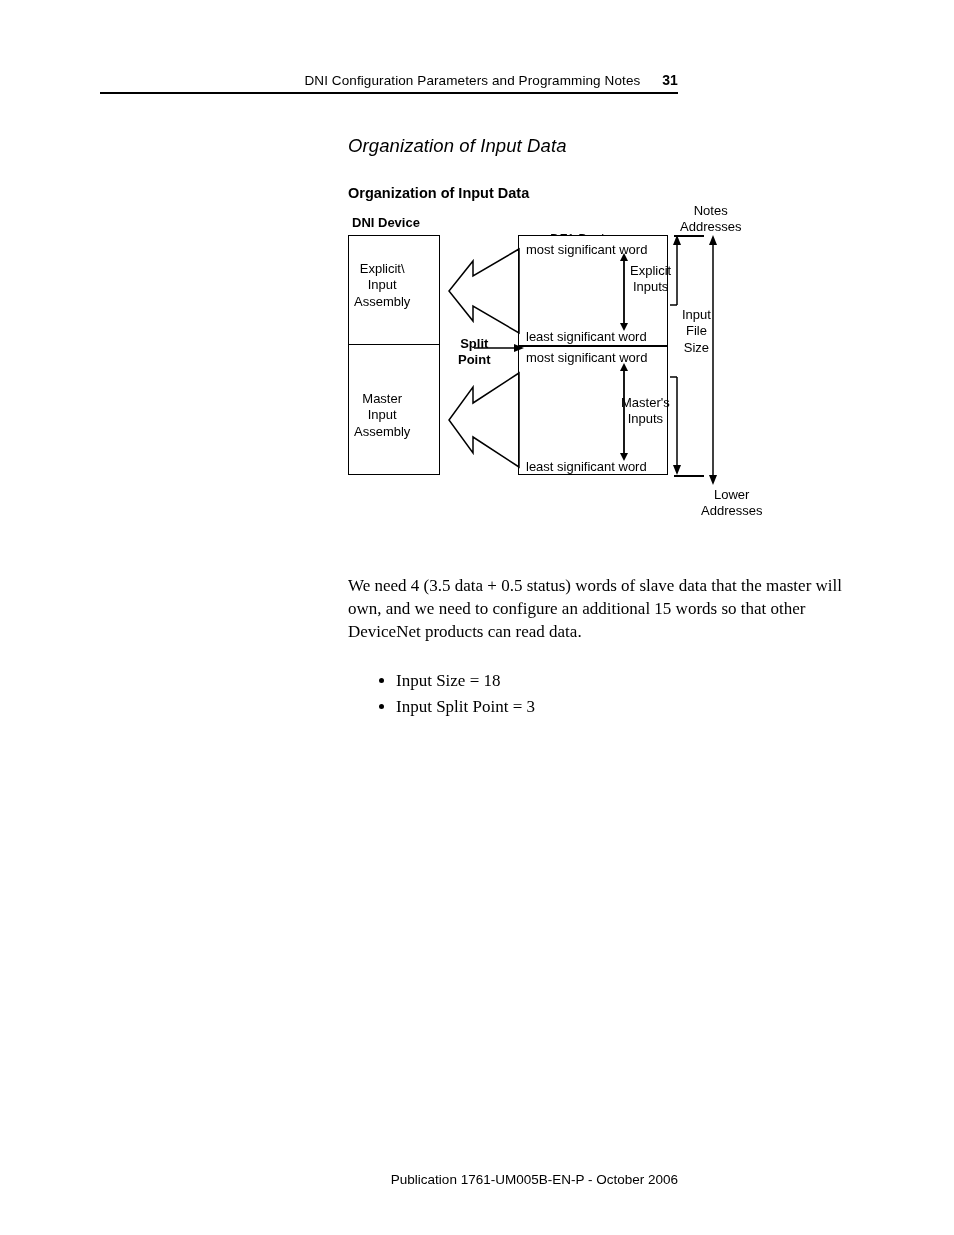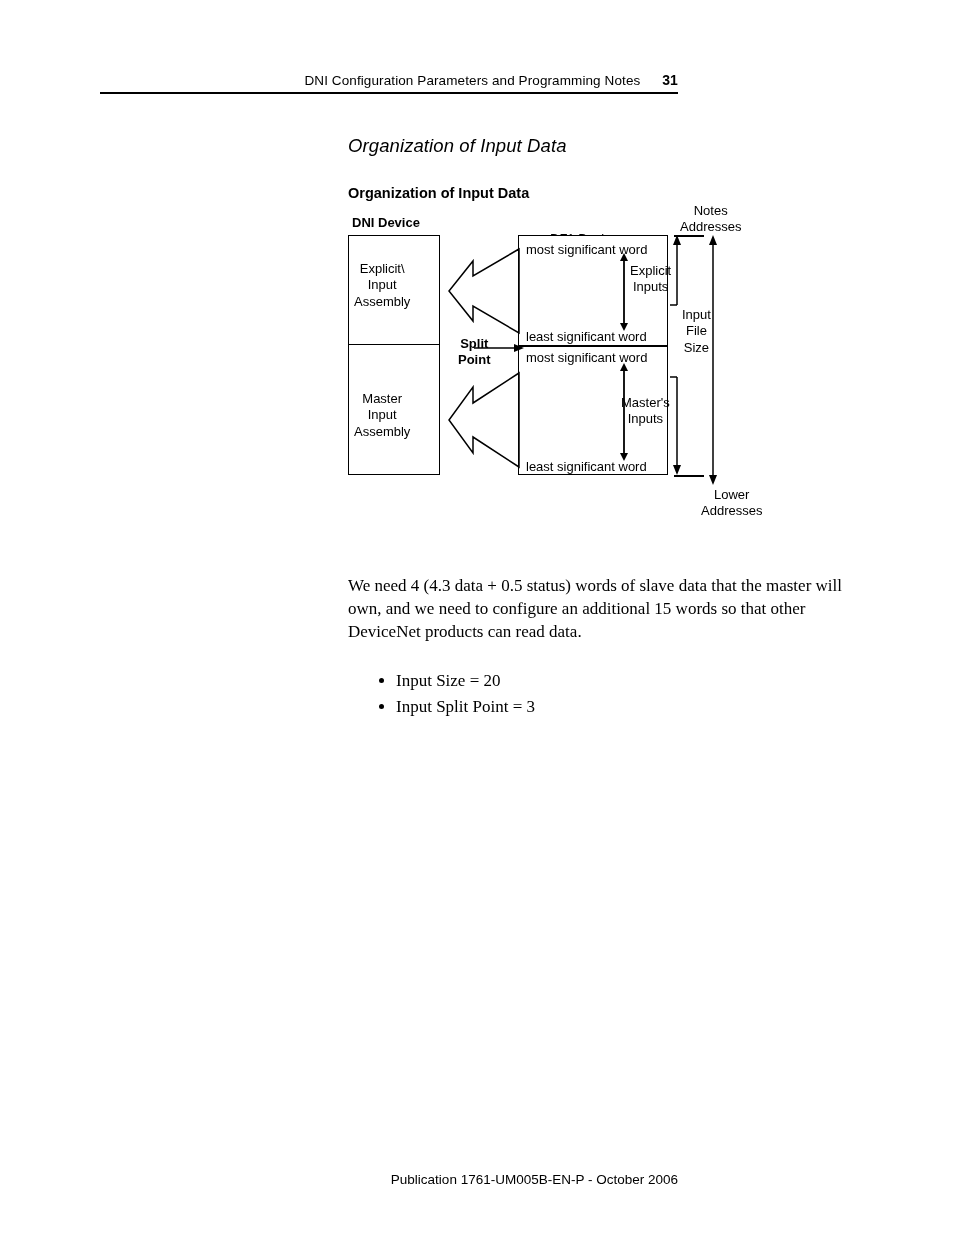--- a/index.html
+++ b/index.html
@@ -182,24 +182,24 @@
         <polygon points="7,250 3,240 11,240" fill="#000"></polygon>
       </svg>
       <div class="hline" style="left:326px; top:260px; width:30px;"></div>
       <div class="hline" style="left:326px; top:20px; width:30px;"></div>
 
     </div>
 
     <div style="height:42px;"></div>
 
 
-    <p class="body-para">We need 4 (4.3 data + 0.5 status) words of slave data that the master will own, and we need to configure an additional 15 words so that other DeviceNet products can read data.</p>
+    <p class="body-para">We need 4 (3.5 data + 0.5 status) words of slave data that the master will own, and we need to configure an additional 15 words so that other DeviceNet products can read data.</p>
 
     <ul class="bullets">
-      <li>Input Size = 20</li>
+      <li>Input Size = 18</li>
       <li>Input Split Point = 3</li>
     </ul>
 
   </div>
 
   <div class="footer sans">Publication 1761-UM005B-EN-P - October 2006</div>
 
 </div>
 
 </body></html>

